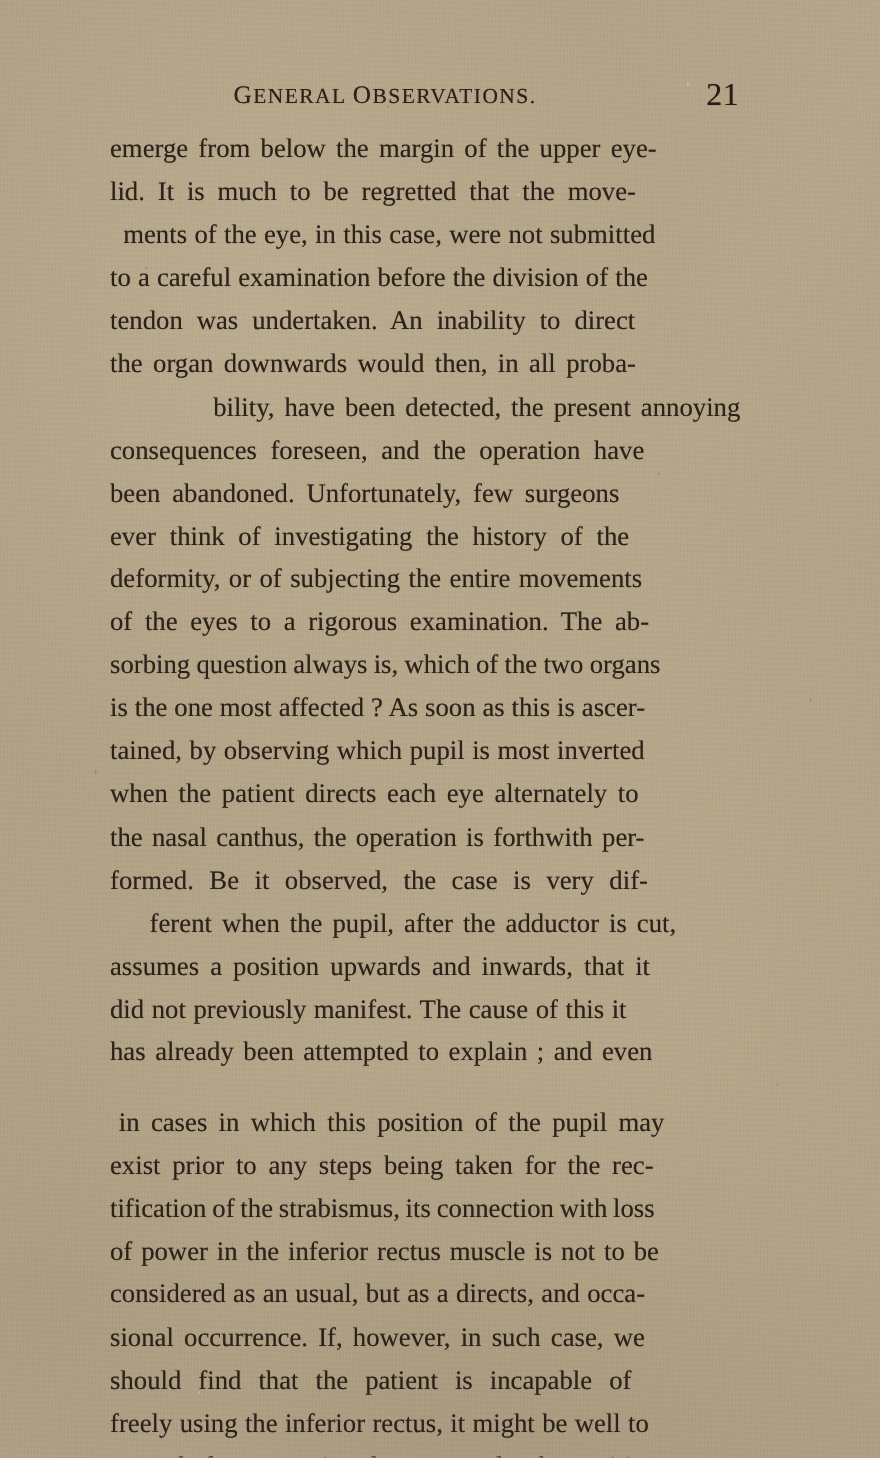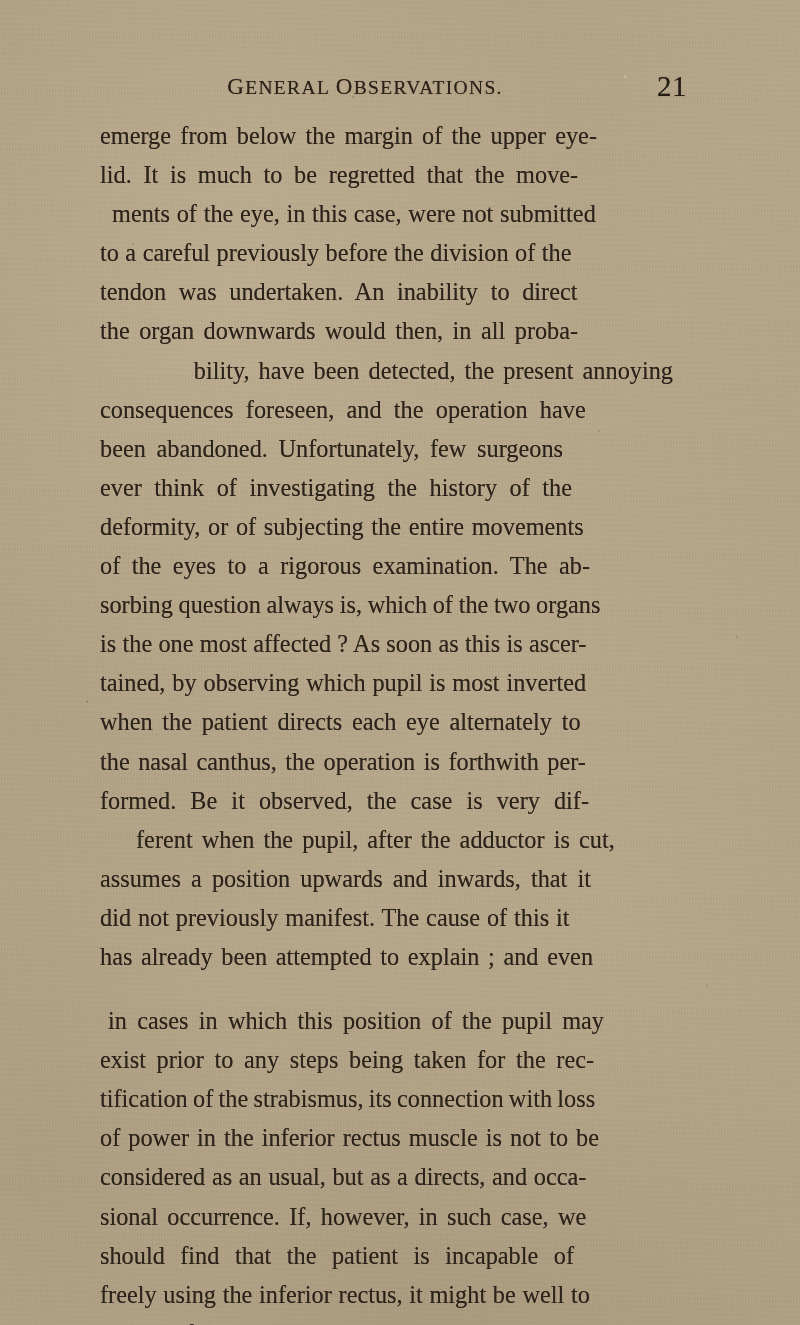--- a/index.html
+++ b/index.html
@@ -45,21 +45,21 @@
   }
 
   .page {
     position: absolute;
     inset: 0;
   }
 
   
   .running-head {
     position: absolute;
-    left: 115px;
+    left: 100px;
     top: 74px;
     width: 572px;
     height: 26px;
   }
   .head-title {
     position: absolute;
     left: 0;
     top: 0;
     width: 500px;
     text-align: center;
@@ -129,21 +129,21 @@
 
   <div class="running-head">
     <div class="head-title"><span class="cap">G</span>ENERAL <span class="cap">O</span>BSERVATIONS.</div>
     <div class="page-number">21</div>
   </div>
 
   <div class="body-block">
     <div class="text-line" style="word-spacing:3.2px;"><span>emerge from below the margin of the upper eye-</span></div>
     <div class="text-line" style="word-spacing:5.6px;"><span>lid.  It is much to be regretted that the move-</span></div>
     <div class="text-line" style="word-spacing:0.6px;margin-left:12px;"><span>ments of the eye, in this case, were not submitted</span></div>
-    <div class="text-line" style="word-spacing:0.4px;"><span>to a careful previously before the division of the</span></div>
+    <div class="text-line" style="word-spacing:0.4px;"><span>to a careful examination before the division of the</span></div>
     <div class="text-line" style="word-spacing:6.6px;"><span>tendon was undertaken.  An inability to direct</span></div>
     <div class="text-line" style="word-spacing:3.4px;"><span>the organ downwards would then, in all proba-</span></div>
     <div class="text-line" style="word-spacing:3.0px;text-align:right;"><span>bility, have been detected, the present annoying</span></div>
     <div class="text-line" style="word-spacing:6.2px;"><span>consequences foreseen, and the operation have</span></div>
     <div class="text-line" style="word-spacing:4.6px;"><span>been abandoned.  Unfortunately, few surgeons</span></div>
     <div class="text-line" style="word-spacing:6.4px;"><span>ever think of investigating the history of the</span></div>
     <div class="text-line" style="word-spacing:1.6px;"><span>deformity, or of subjecting the entire movements</span></div>
     <div class="text-line" style="word-spacing:5.4px;"><span>of the eyes to a rigorous examination.  The ab-</span></div>
     <div class="text-line" style="word-spacing:-0.4px;"><span>sorbing question always is, which of the two organs</span></div>
     <div class="text-line" style="word-spacing:0.2px;"><span>is the one most affected ?  As soon as this is ascer-</span></div>

